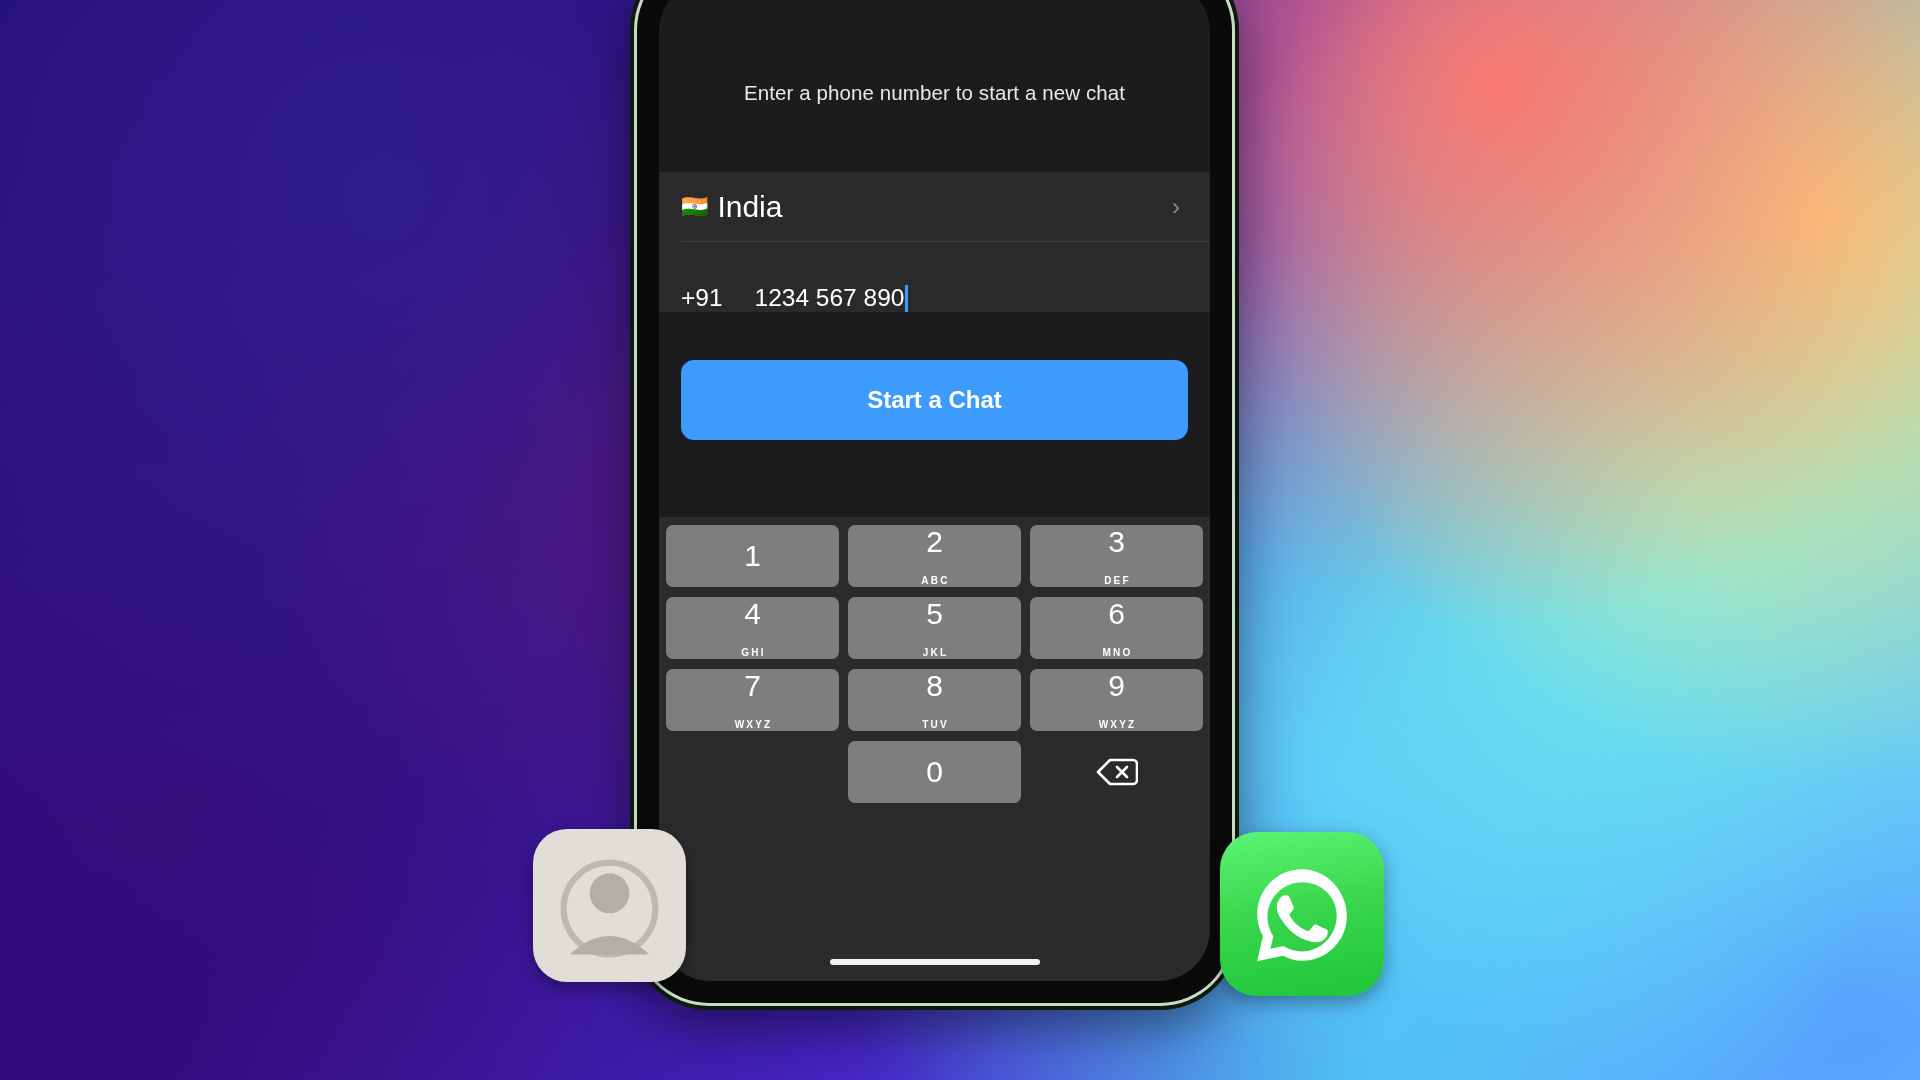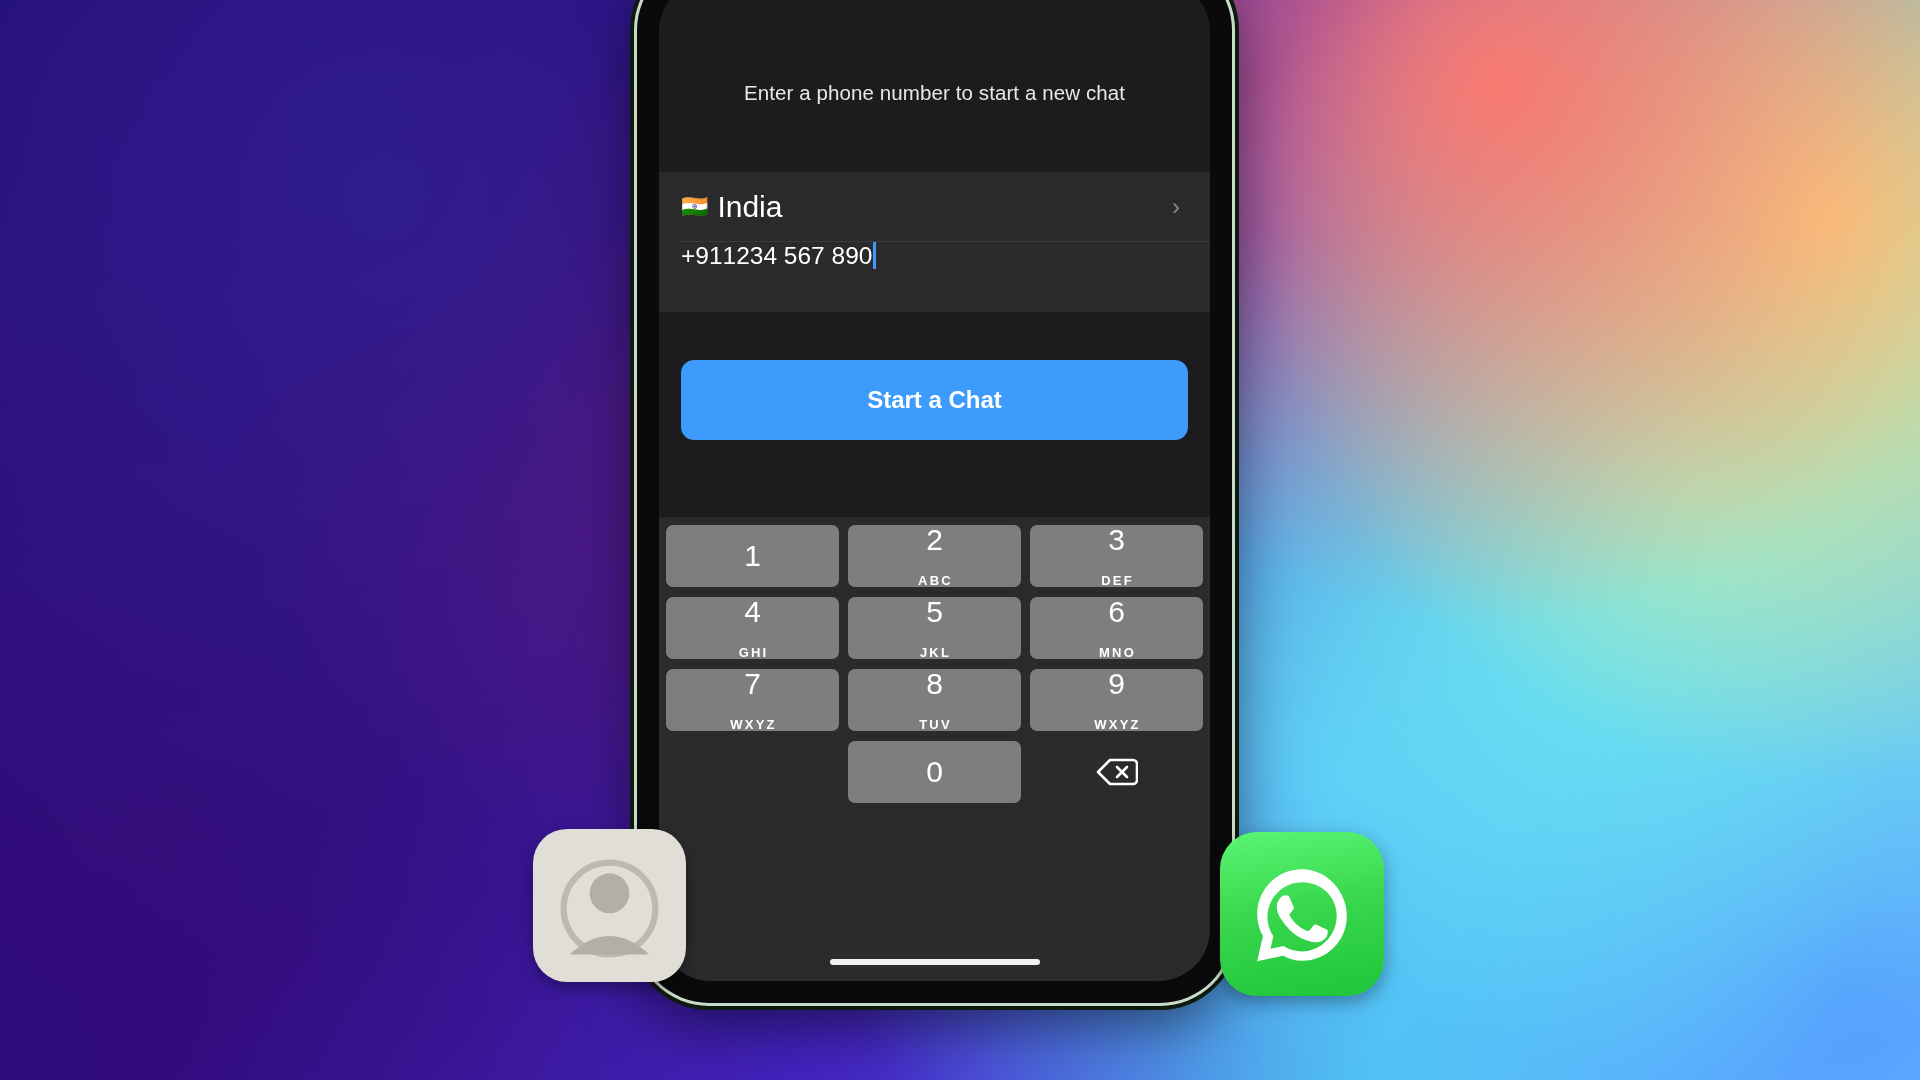--- a/index.html
+++ b/index.html
@@ -60,25 +60,25 @@
     content:""; position:absolute; left:22px; right:0; bottom:0;
     height:1px; background:#3c3c3e;
   }
   .flag-emoji { font-size:22px; line-height:1; margin-right:9px;
                 font-family:"DejaVu Sans", sans-serif; }
   #country-name { color:#fff; font-size:30px; flex:1; }
   #country-chevron { color:#8a8a8e; font-size:24px; font-weight:300; line-height:1; }
 
   #number-row {
     height:70px; background:#2a2a2c;
-    display:flex; align-items:flex-start;
+    display:flex; align-items:flex-end;
     padding:0 22px;
   }
   #dial-code { color:#fff; font-size:24.5px; }
-  #phone-number { color:#fff; font-size:24.5px; margin-left:0; }
+  #phone-number { color:#fff; font-size:24.5px; margin-left:32px; }
   #text-caret {
     display:inline-block; width:3px; height:27px;
     background:#3d9bfc; vertical-align:-5px; margin-left:1px;
   }
 
   
   #action-area {
     background:#1c1c1e;
     padding:48px 22px 0 22px;
     height:205px;
@@ -103,21 +103,21 @@
     background:#7e7e7e; border:none; border-radius:7px;
     color:#fff; position:relative; cursor:pointer;
     display:flex; flex-direction:column;
     align-items:center; justify-content:center;
     font-family:"Liberation Sans", sans-serif;
   }
   .key.blank { background:transparent; cursor:default; }
   .key-digit { font-size:30px; font-weight:300; line-height:1; }
   .key-digit.with-letters { margin-bottom:2px; }
   .key-letters {
-    font-size:13px; font-weight:bold; letter-spacing:2.2px;
+    font-size:10px; font-weight:bold; letter-spacing:2.2px;
     margin-top:16px; padding-left:2px;
   }
   #backspace-key {
     flex:1; height:62px; background:transparent; border:none;
     display:flex; align-items:center; justify-content:center;
     cursor:pointer;
   }
 
   #home-indicator {
     position:absolute; left:50%; transform:translateX(-50%);

